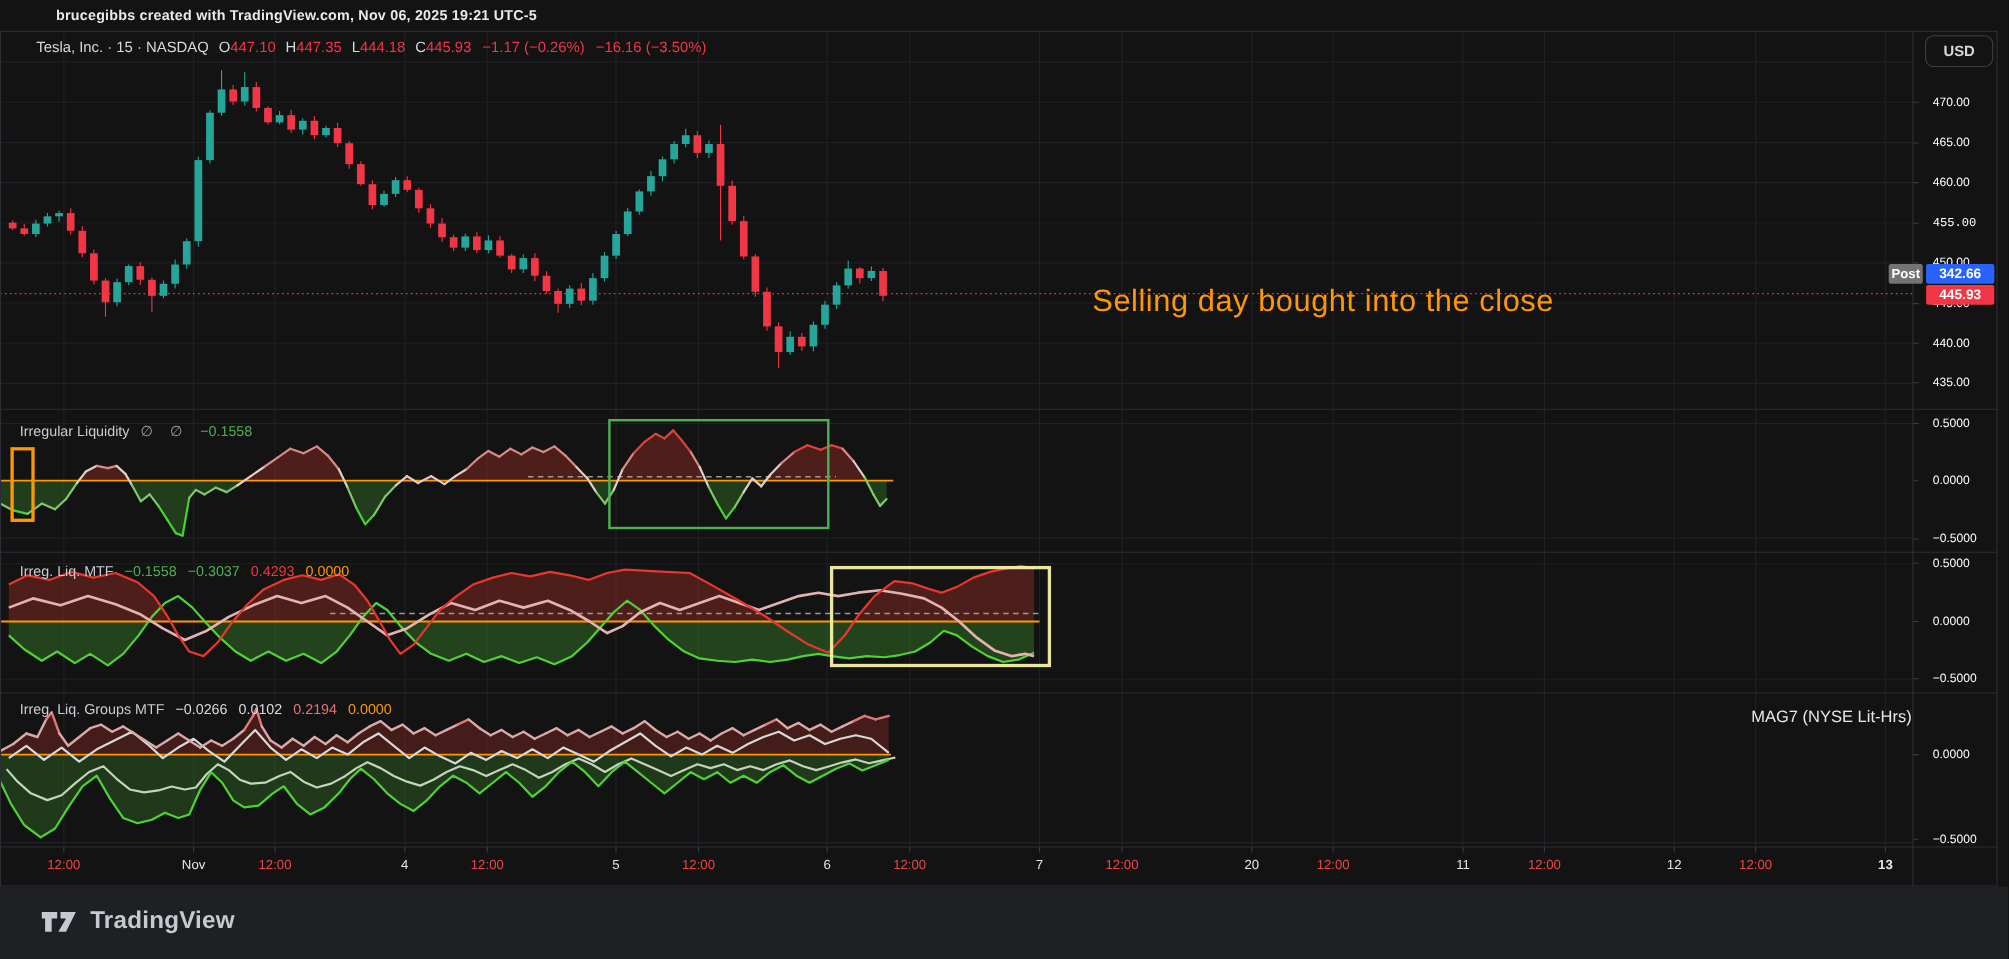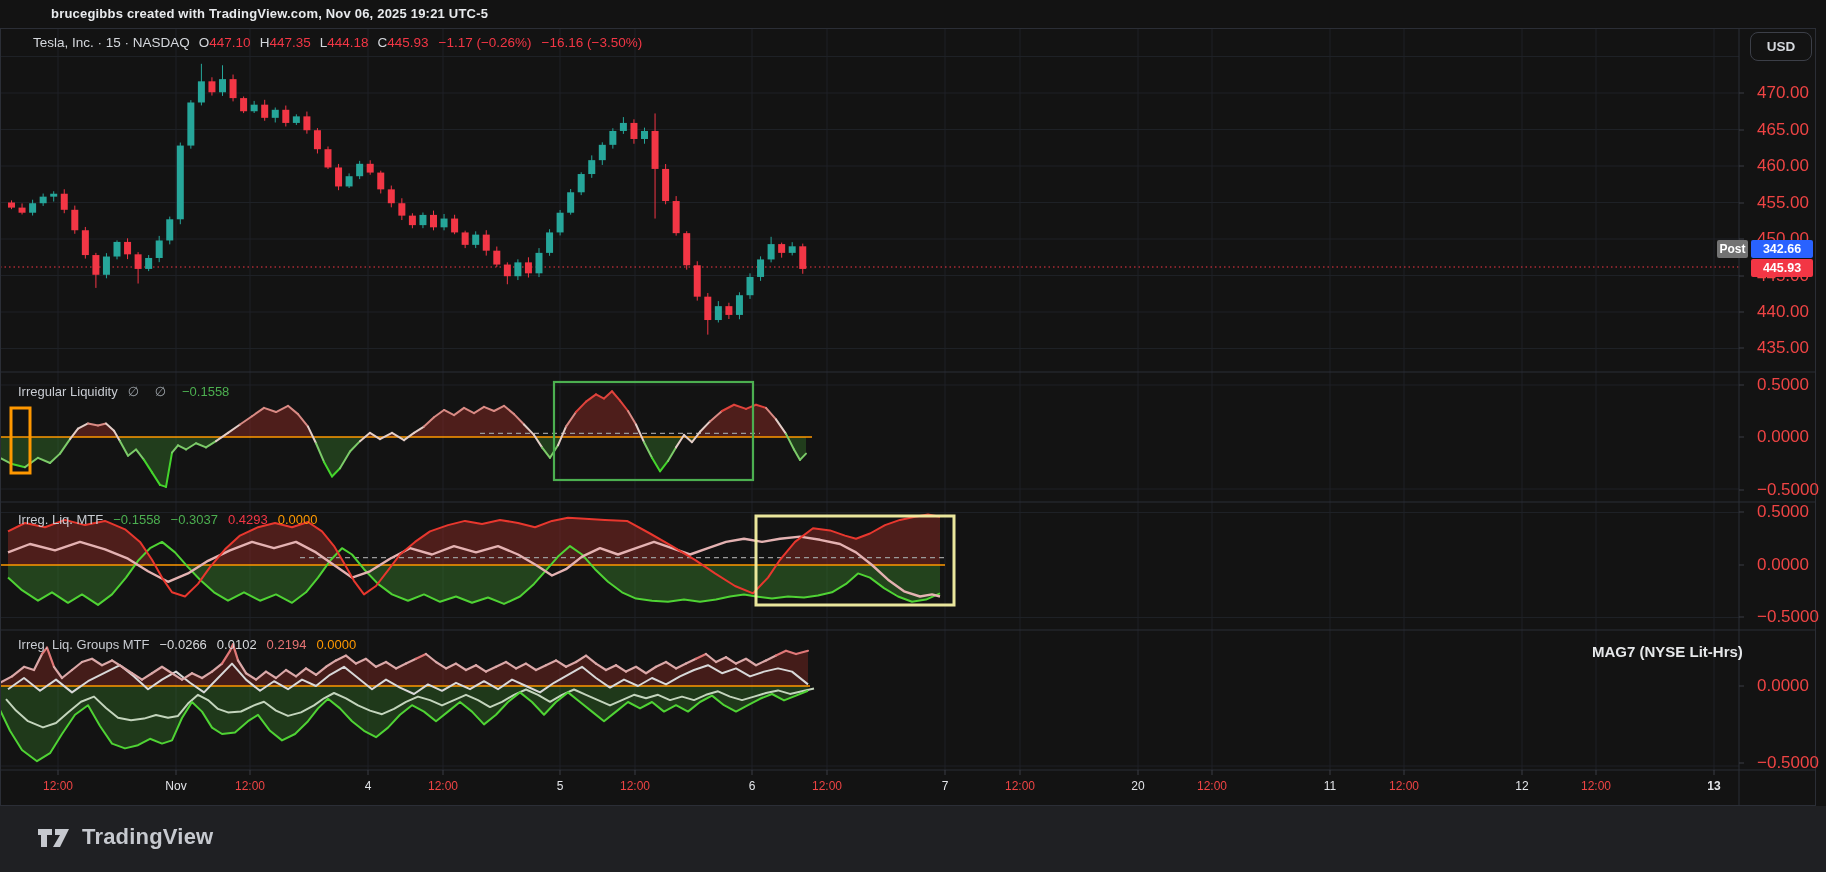--- a/index.html
+++ b/index.html
@@ -7,32 +7,32 @@
           font-family:"Liberation Sans",sans-serif;-webkit-font-smoothing:antialiased;}
   .abs{position:absolute;}
   #chart-svg{position:absolute;left:0;top:0;}
   .attribution{left:11px;top:6px;font-size:13px;font-weight:bold;color:#e8eaed;letter-spacing:.2px;margin-left:40px;}
   .symbol-bar{left:15px;top:35px;font-size:13.5px;color:#d5d8dd;white-space:nowrap;margin-left:18px;}
   .symbol-bar .val{color:#f23645;}
   .symbol-bar .fld{margin-left:9px;}
   .symbol-bar .chg{color:#f23645;margin-left:10px;}
   .usd-btn{left:1750px;top:32px;width:60px;height:27px;border:1px solid #3c3f48;border-radius:8px;
            color:#d5d8dd;font-size:13.5px;font-weight:bold;display:flex;align-items:center;justify-content:center;}
-  .axis-label{font-size:17px;color:#ef4444;transform:translateY(-50%);left:1757px;white-space:nowrap;}
+  .axis-label{font-size:11px;color:#ffffff;transform:translateY(-50%);left:1757px;white-space:nowrap;}
   .badge{left:1751px;width:62px;height:18px;border-radius:2px;color:#fff;font-size:12.5px;font-weight:bold;
          display:flex;align-items:center;justify-content:center;}
   .post-flag{left:1717px;width:31px;height:18px;border-radius:2px;color:#fff;font-size:12px;font-weight:bold;
          display:flex;align-items:center;justify-content:center;}
   .time-label{font-size:12px;color:#ef4444;top:779px;transform:translateX(-50%);white-space:nowrap;}
   .time-label.major{color:#e3e5e9;}
   .pane-title{font-size:13px;color:#c9ccd2;white-space:nowrap;}
   .pane-title .glyphs{color:#9aa0a6;margin-left:10px;letter-spacing:6px;}
   .pane-title .pv{margin-left:10px;}
   .annotation{left:993px;top:258px;font-size:28px;font-weight:500;letter-spacing:.5px;}
-  .right-pane-label{left:1592px;top:643px;font-size:15px;font-weight:bold;color:#e6e8ea;white-space:nowrap;}
+  .right-pane-label{left:1592px;top:643px;font-size:15px;font-weight:normal;color:#e6e8ea;white-space:nowrap;}
   .footer{left:0;top:806px;width:1826px;height:66px;background:#1f2023;}
   .brand-row{position:absolute;left:36px;top:17px;display:flex;align-items:center;gap:10px;}
   .brand-text{font-size:22px;font-weight:bold;color:#c6c9cf;letter-spacing:.2px;}
 </style>
 </head>
 <body>
 
 <div class="screen">
   <svg id="chart-svg" width="1826" height="872">
       <defs>
@@ -500,21 +500,21 @@
   <div class="abs symbol-bar">
     <span>Tesla, Inc. · 15 · NASDAQ</span><span id="symbol-fields"><span class="fld"><span>O</span><span class="val">447.10</span></span><span class="fld"><span>H</span><span class="val">447.35</span></span><span class="fld"><span>L</span><span class="val">444.18</span></span><span class="fld"><span>C</span><span class="val">445.93</span></span></span><span class="chg">−1.17 (−0.26%)</span><span class="chg">−16.16 (−3.50%)</span>
   </div>
 
   <div class="abs usd-btn">USD</div>
 
   <div id="price-axis">
       <div class="abs axis-label" style="top: 93px;">470.00</div>
       <div class="abs axis-label" style="top: 130px;">465.00</div>
       <div class="abs axis-label" style="top: 166px;">460.00</div>
-      <div class="abs axis-label" style="top: 203px;">455.00</div>
+      <div class="abs axis-label" style="top: 203px; font-family: Liberation Mono, monospace;">455.00</div>
       <div class="abs axis-label" style="top: 239px;">450.00</div>
       <div class="abs axis-label" style="top: 276px;">445.00</div>
       <div class="abs axis-label" style="top: 312px;">440.00</div>
       <div class="abs axis-label" style="top: 348px;">435.00</div>
     </div>
   <div id="pane-axes">
       <div class="abs axis-label" style="top: 385px;">0.5000</div>
       <div class="abs axis-label" style="top: 437px;">0.0000</div>
       <div class="abs axis-label" style="top: 490px;">−0.5000</div>
       <div class="abs axis-label" style="top: 512px;">0.5000</div>
@@ -546,20 +546,21 @@
       <div class="abs time-label" style="left: 1404px;">12:00</div>
       <div class="abs time-label major" style="left: 1522px;">12</div>
       <div class="abs time-label" style="left: 1596px;">12:00</div>
       <div class="abs time-label major" style="left: 1714px; font-weight: bold;">13</div>
     </div>
 
   <div class="abs post-flag" style="top: 240px; background: #737373;">Post</div>
   <div class="abs badge" id="post-badge" style="top: 240px; background: rgb(41, 98, 255);">342.66</div>
   <div class="abs badge" id="last-badge" style="top: 259px; background: rgb(242, 54, 69);">445.93</div>
 
+  <div class="abs annotation" style="color: rgb(255, 152, 0);">Selling day bought into the close</div>
   <div class="abs right-pane-label">MAG7 (NYSE Lit-Hrs)</div>
 
   <div class="abs footer">
     <div class="brand-row">
       <svg width="36" height="28" viewBox="0 0 36 28">
         <path d="M2 6 h14 v6 h-5 v12 h-6 v-12 h-3 z" fill="#c6c9cf"></path>
         <path d="M19 6 h14 l-9 18 h-7 l7 -12 h-5 z" fill="#c6c9cf"></path>
       </svg>
       <span class="brand-text">TradingView</span>
     </div>

